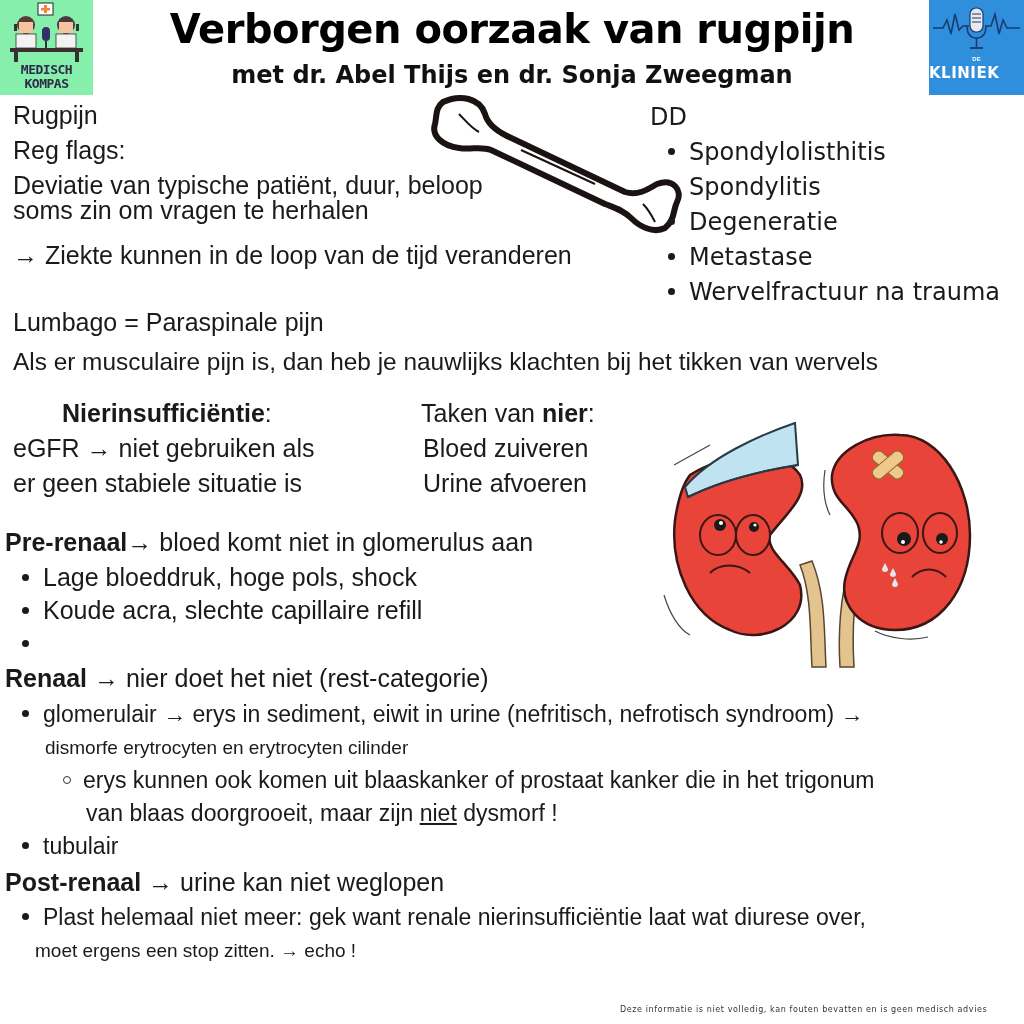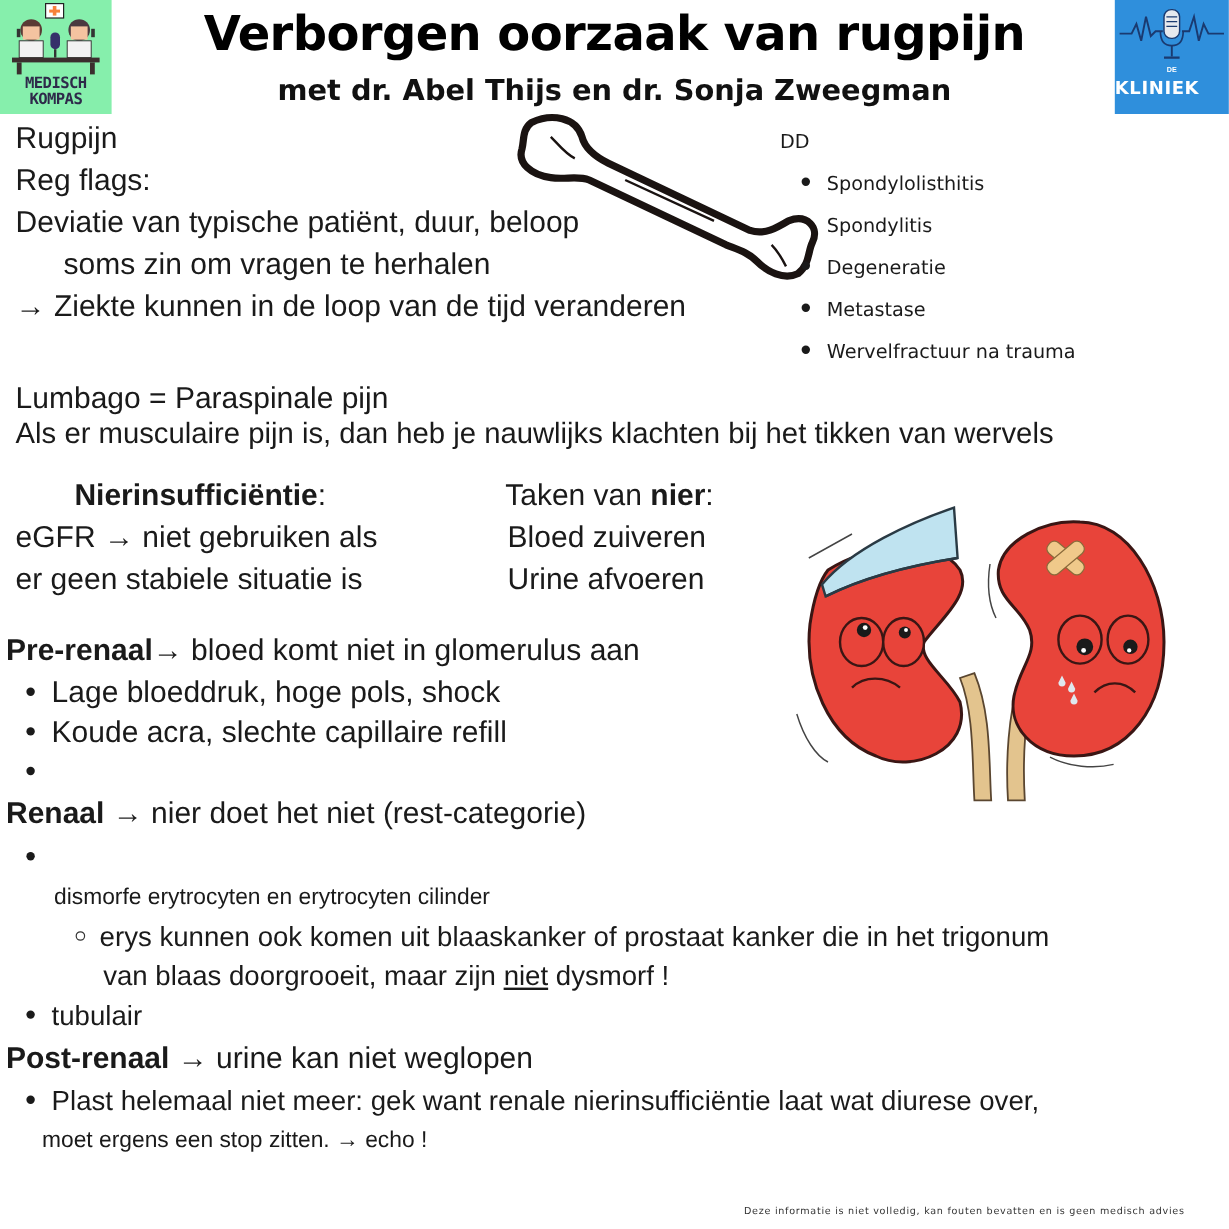--- a/index.html
+++ b/index.html
@@ -37,21 +37,21 @@
     left: 100px; width: 824px; top: 4px; text-align: center;
     font-family: "DejaVu Sans", sans-serif; font-weight: bold;
     font-size: 40px; line-height: 50px; color: #000000; letter-spacing: -0.5px;
   }
   .subtitle {
     left: 100px; width: 824px; top: 57px; text-align: center;
     font-family: "DejaVu Sans", sans-serif; font-weight: bold;
     font-size: 24px; line-height: 36px; color: #111;
   }
   .txt {
-    font-family: "DejaVu Sans", sans-serif; font-size: 16px; line-height: 35px;
+    font-family: "DejaVu Sans", sans-serif; font-size: 24px; line-height: 35px;
     color: #1a1a1a; white-space: nowrap;
   }
   .cond { font-family: "Liberation Sans", sans-serif; font-size: 25px; }
   .b { font-weight: bold; }
   .bullet-row { position: absolute; white-space: nowrap; }
   .bullet-row .dot {
     display: inline-block; width: 7px; height: 7px; border-radius: 50%;
     background: #1a1a1a; vertical-align: middle; margin-right: 14px; position: relative; top: -2px;
   }
   .bullet-row .ring {
@@ -109,42 +109,42 @@
   <div class="de">DE</div>
   <div class="kliniek">KLINIEK</div>
 </div>
 
 <div class="abs title">Verborgen oorzaak van rugpijn</div>
 <div class="abs subtitle">met dr. Abel Thijs en dr. Sonja Zweegman</div>
 
 <div class="abs txt cond" style="left:13px; top:98px;">Rugpijn</div>
 <div class="abs txt cond" style="left:13px; top:133px;">Reg flags:</div>
 <div class="abs txt cond" style="left:13px; top:168px;text-align:right;">Deviatie van typische patiënt, duur, beloop</div>
-<div class="abs txt cond" style="left:13px; top:203px;margin-left:40px;">soms zin om vragen te herhalen</div>
+<div class="abs txt cond" style="left:13px; top:193px;">soms zin om vragen te herhalen</div>
 <div class="abs txt cond" style="left:13px; top:238px;">→ Ziekte kunnen in de loop van de tijd veranderen</div>
 
 <svg class="abs" style="left:425px; top:92px;" width="260" height="145" viewBox="0 0 260 145">
   <g fill="#ffffff" stroke="#1a1311" stroke-width="6" stroke-linejoin="round">
     <path d="M18,10 C35,2 55,6 60,22 C62,30 70,38 82,44 L200,100 C212,104 222,98 232,92 C248,86 258,98 252,110 C248,118 250,128 240,136 C228,142 214,134 206,126 C198,118 190,116 180,112 L66,58 C56,54 46,58 34,56 C18,54 6,44 10,32 C12,24 10,16 18,10 Z"></path>
   </g>
   <g fill="none" stroke="#1a1311" stroke-width="2">
     <path d="M34,22 C40,28 46,36 54,40"></path>
     <path d="M96,58 L170,92"></path>
     <path d="M218,112 C224,118 228,126 230,130"></path>
   </g>
 </svg>
 
 <div class="abs txt" style="left:650px; top:100px;">DD</div>
 <div class="bullet-row txt" style="left:668px; top:135px;"><span class="dot"></span><span>Spondylolisthitis</span></div>
 <div class="bullet-row txt" style="left:668px; top:170px;"><span class="dot" style="visibility:hidden"></span><span>Spondylitis</span></div>
 <div class="bullet-row txt" style="left:668px; top:205px;"><span class="dot"></span><span>Degeneratie</span></div>
 <div class="bullet-row txt" style="left:668px; top:240px;"><span class="dot"></span><span>Metastase</span></div>
 <div class="bullet-row txt" style="left:668px; top:275px;"><span class="dot"></span><span>Wervelfractuur na trauma</span></div>
 
-<div class="abs txt cond" style="left:13px; top:315px;">Lumbago = Paraspinale pijn</div>
+<div class="abs txt cond" style="left:13px; top:305px;">Lumbago = Paraspinale pijn</div>
 <div class="abs txt cond" style="left:13px; top:344px; font-size:24.4px;">Als er musculaire pijn is, dan heb je nauwlijks klachten bij het tikken van wervels</div>
 
 <div class="abs txt cond" style="left:62px; top:396px;"><span class="b">Nierinsufficiëntie</span><span>:</span></div>
 <div class="abs txt cond" style="left:13px; top:431px;">eGFR → niet gebruiken als</div>
 <div class="abs txt cond" style="left:13px; top:466px;">er geen stabiele situatie is</div>
 
 <div class="abs txt cond" style="left:421px; top:396px;"><span>Taken van </span><span class="b">nier</span><span>:</span></div>
 <div class="abs txt cond" style="left:423px; top:431px;">Bloed zuiveren</div>
 <div class="abs txt cond" style="left:423px; top:466px;">Urine afvoeren</div>
 
@@ -191,21 +191,21 @@
   <path d="M175,65 C172,85 175,100 180,110" stroke="#444" stroke-width="1.2" fill="none"></path>
   <path d="M225,226 C240,234 262,236 278,232" stroke="#444" stroke-width="1.2" fill="none"></path>
 </svg>
 
 <div class="abs txt cond" style="left:5px; top:525px;"><span class="b">Pre-renaal</span><span>→ bloed komt niet in glomerulus aan</span></div>
 <div class="bullet-row txt cond" style="left:22px; top:560px;"><span class="dot"></span><span>Lage bloeddruk, hoge pols, shock</span></div>
 <div class="bullet-row txt cond" style="left:22px; top:593px;"><span class="dot"></span><span>Koude acra, slechte capillaire refill</span></div>
 <div class="bullet-row txt cond" style="left:22px; top:626px;"><span class="dot"></span></div>
 
 <div class="abs txt cond" style="left:5px; top:661px;"><span class="b">Renaal</span><span> → nier doet het niet (rest-categorie)</span></div>
-<div class="bullet-row txt cond" style="left:22px; top:697px; font-size:23px;"><span class="dot"></span></div>
+<div class="bullet-row txt cond" style="left:22px; top:697px; font-size:23px;"><span class="dot"></span><span>glomerulair → erys in sediment, eiwit in urine (nefritisch, nefrotisch syndroom) →</span></div>
 <div class="abs txt cond" style="left:45px; top:730px; font-size:19px;">dismorfe erytrocyten en erytrocyten cilinder</div>
 <div class="bullet-row txt cond" style="left:63px; top:763px; font-size:23px;"><span class="ring"></span><span>erys kunnen ook komen uit blaaskanker of prostaat kanker die in het trigonum</span></div>
 <div class="abs txt cond" style="left:86px; top:796px; font-size:23px;"><span>van blaas doorgrooeit, maar zijn </span><span class="u">niet</span><span> dysmorf !</span></div>
 <div class="bullet-row txt cond" style="left:22px; top:829px; font-size:23px;"><span class="dot"></span><span>tubulair</span></div>
 
 <div class="abs txt cond" style="left:5px; top:865px;"><span class="b">Post-renaal</span><span> → urine kan niet weglopen</span></div>
 <div class="bullet-row txt cond" style="left:22px; top:900px; font-size:23px;"><span class="dot"></span><span>Plast helemaal niet meer: gek want renale nierinsufficiëntie laat wat diurese over,</span></div>
 <div class="abs txt cond" style="left:35px; top:933px; font-size:19px;">moet ergens een stop zitten. → echo !</div>
 
 <div class="abs disclaimer">Deze informatie is niet volledig, kan fouten bevatten en is geen medisch advies</div>

